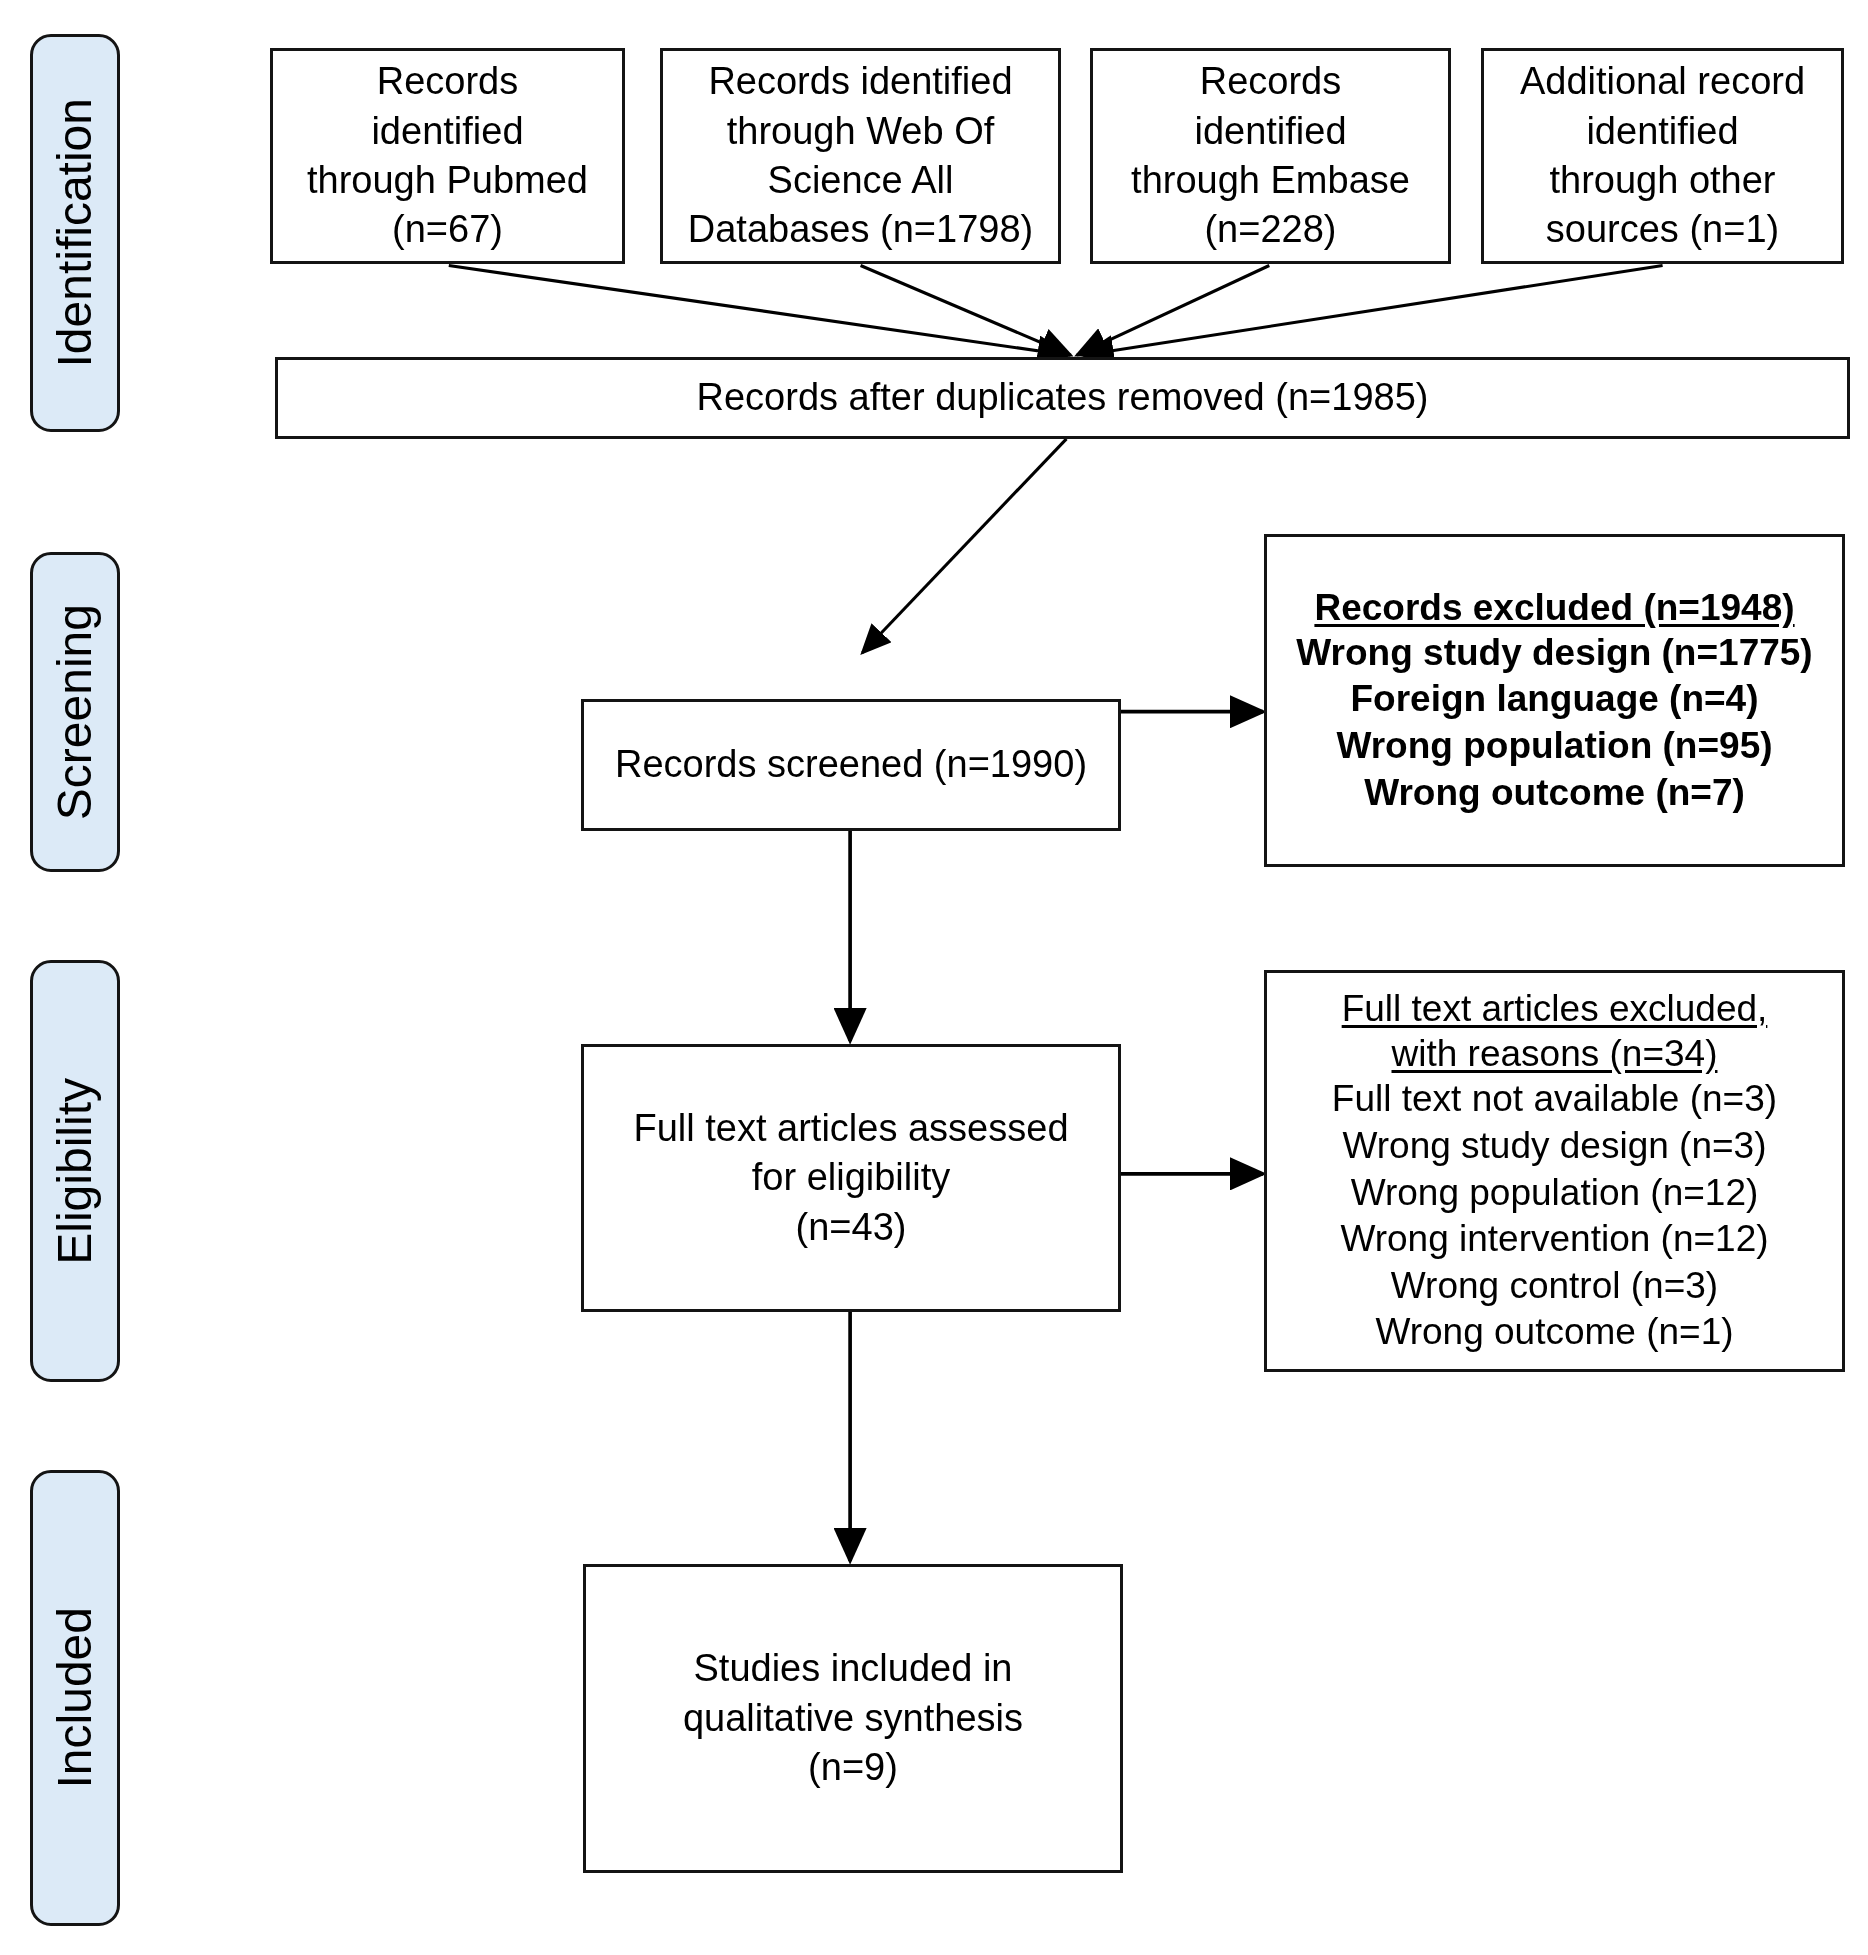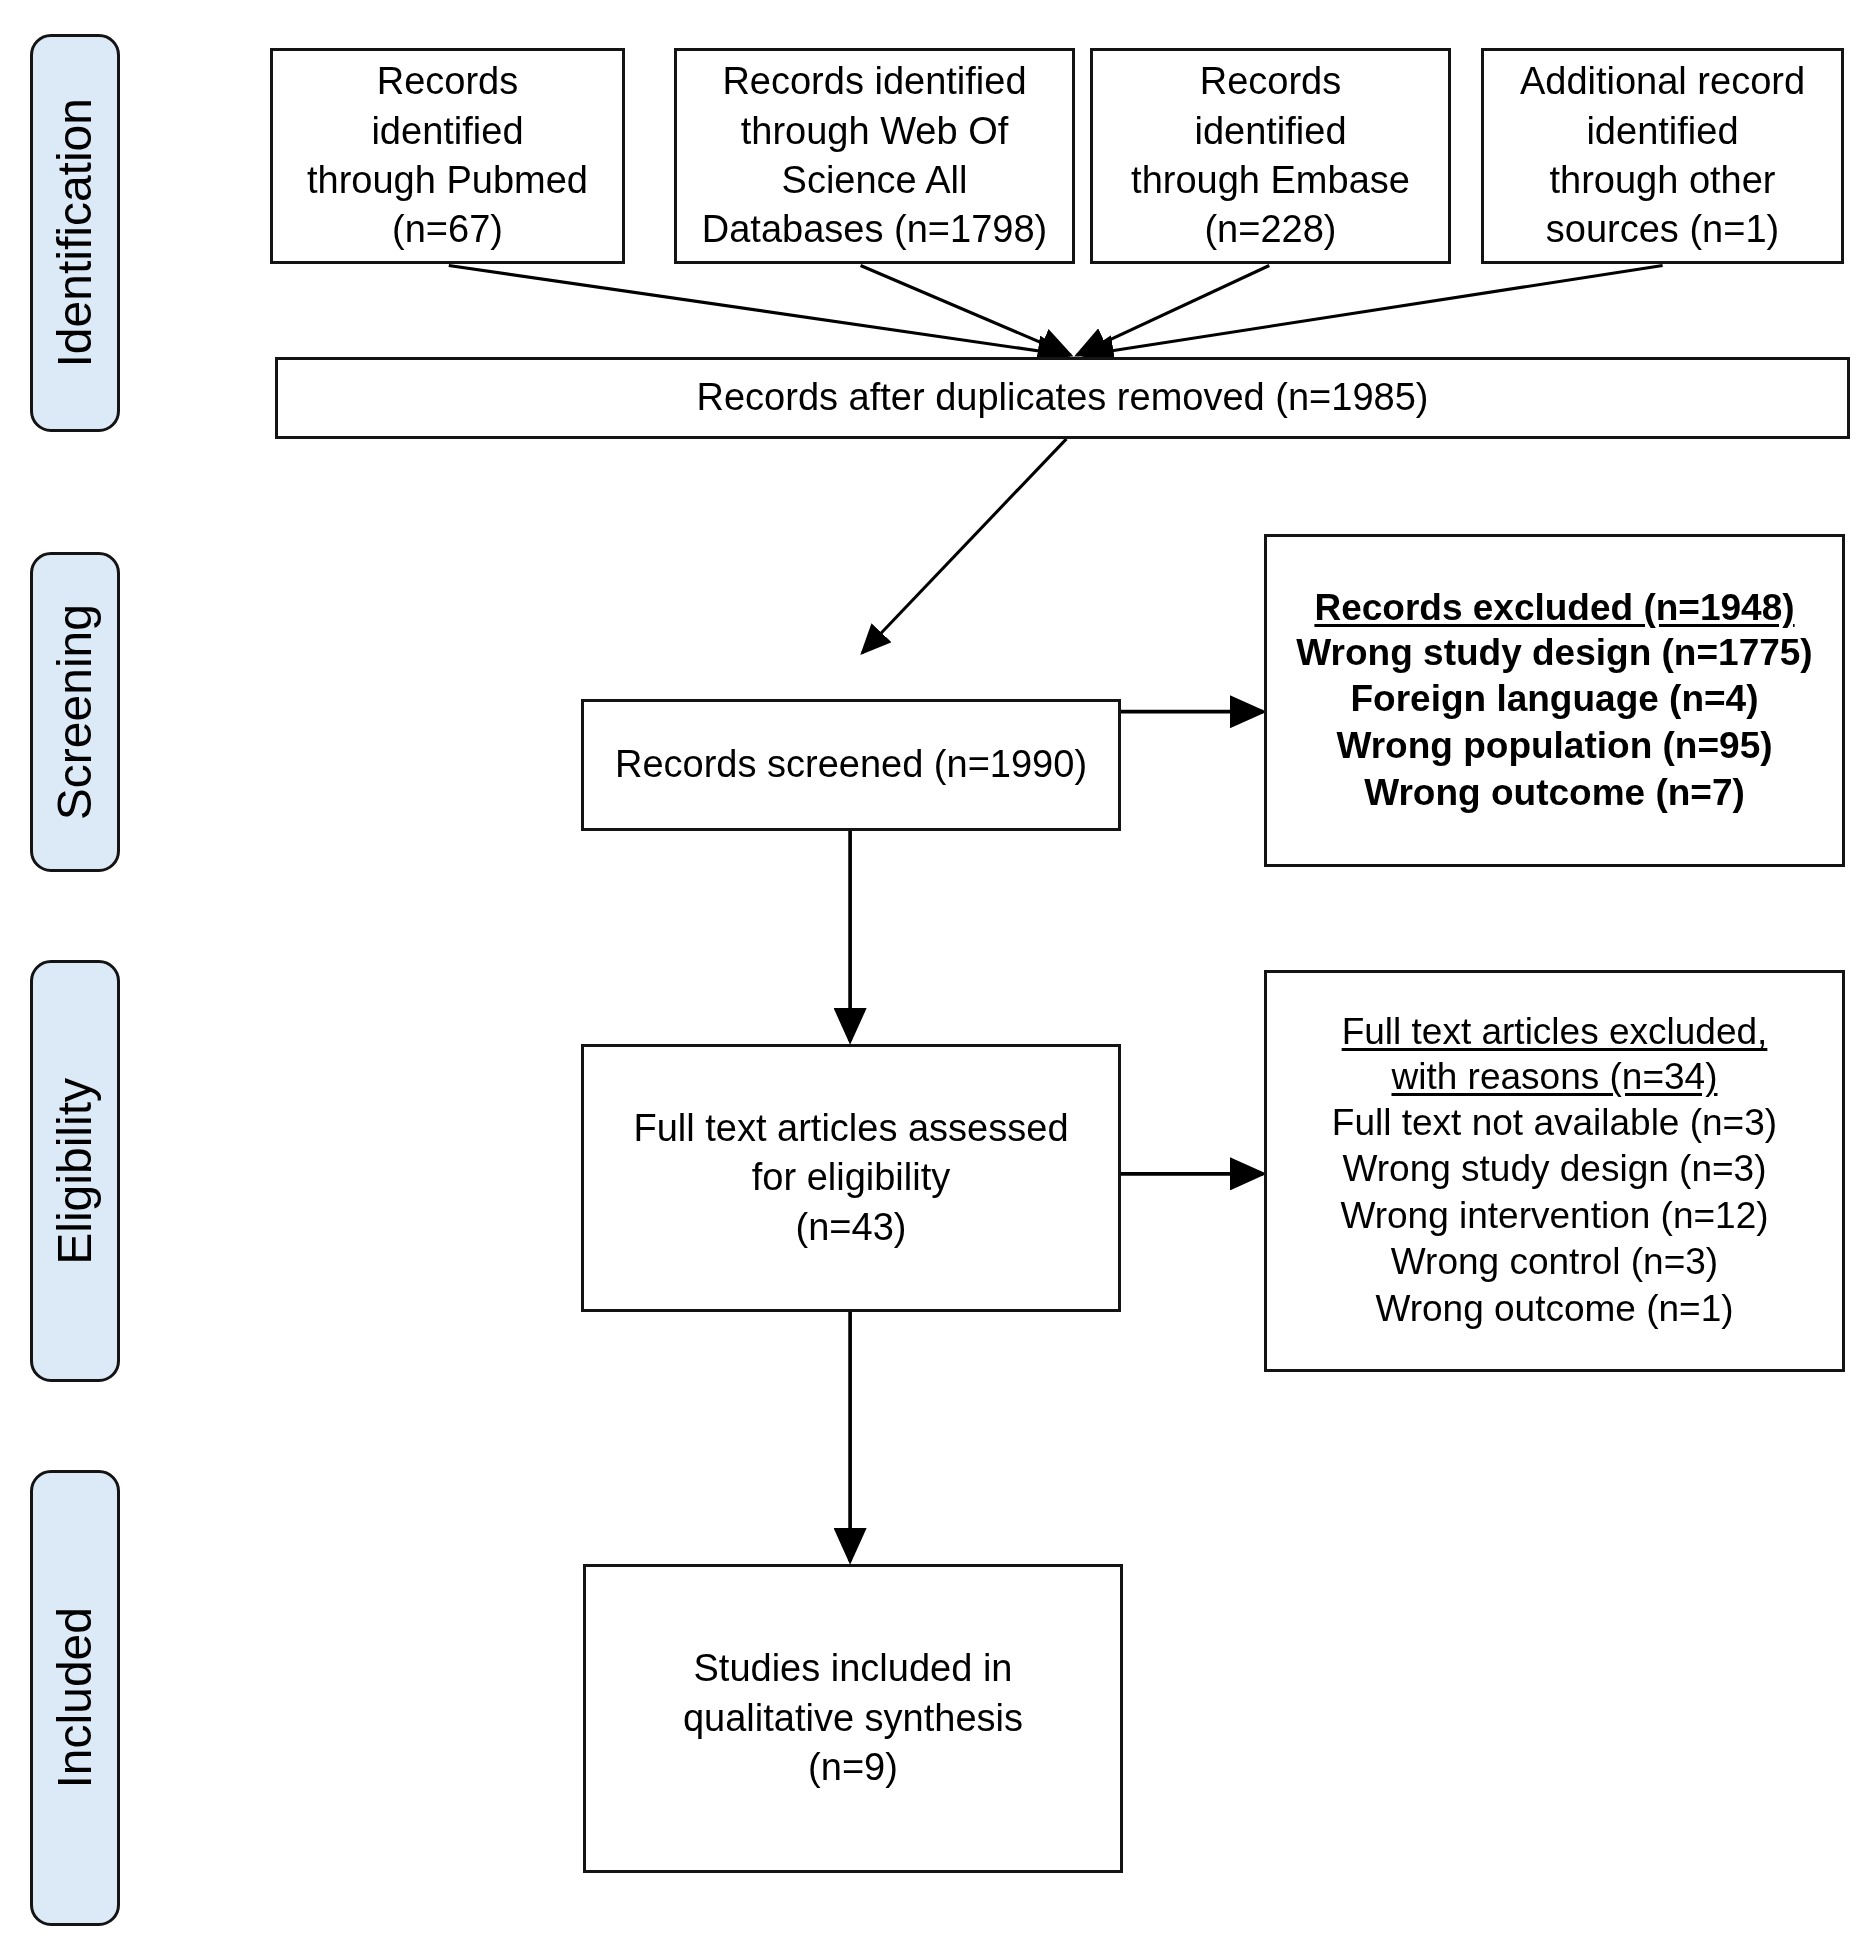--- a/index.html
+++ b/index.html
@@ -140,21 +140,21 @@
     <span class="stage-label-text">Included</span>
   </div>
 
   <div class="flow-box" style="left:270px; top:48px; width:355px; height:216px;">
     <span class="box-text">Records
 identified
 through Pubmed
 (n=67)</span>
   </div>
 
-  <div class="flow-box" style="left:660px; top:48px; width:401px; height:216px;margin-left:14px;">
+  <div class="flow-box" style="left:660px; top:48px; width:401px; height:216px;">
     <span class="box-text">Records identified
 through Web Of
 Science All
 Databases (n=1798)</span>
   </div>
 
   <div class="flow-box" style="left:1090px; top:48px; width:361px; height:216px;">
     <span class="box-text">Records
 identified
 through Embase
@@ -188,20 +188,21 @@
     <span class="box-text">Full text articles assessed
 for eligibility
 (n=43)</span>
   </div>
 
   <div class="excl-box" style="left:1264px; top:970px; width:581px; height:402px;">
     <span class="excl-title">Full text articles excluded,
 with reasons (n=34)</span>
     <span class="excl-line">Full text not available (n=3)</span>
     <span class="excl-line">Wrong study design (n=3)</span>
+    <span class="excl-line">Wrong population (n=12)</span>
     <span class="excl-line">Wrong intervention (n=12)</span>
     <span class="excl-line">Wrong control (n=3)</span>
     <span class="excl-line">Wrong outcome (n=1)</span>
   </div>
 
   <div class="flow-box" style="left:583px; top:1564px; width:540px; height:309px;">
     <span class="box-text">Studies included in
 qualitative synthesis
 (n=9)</span>
   </div>

